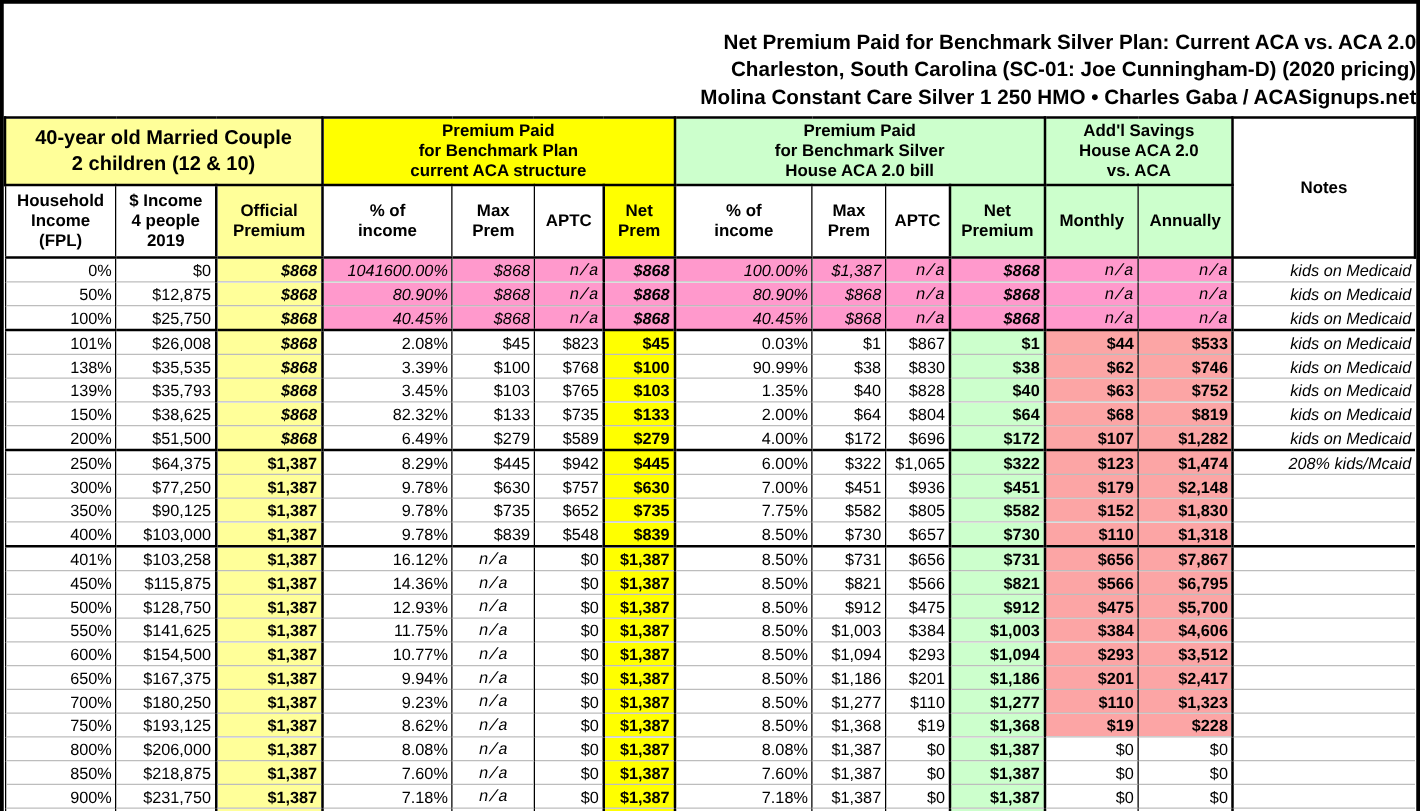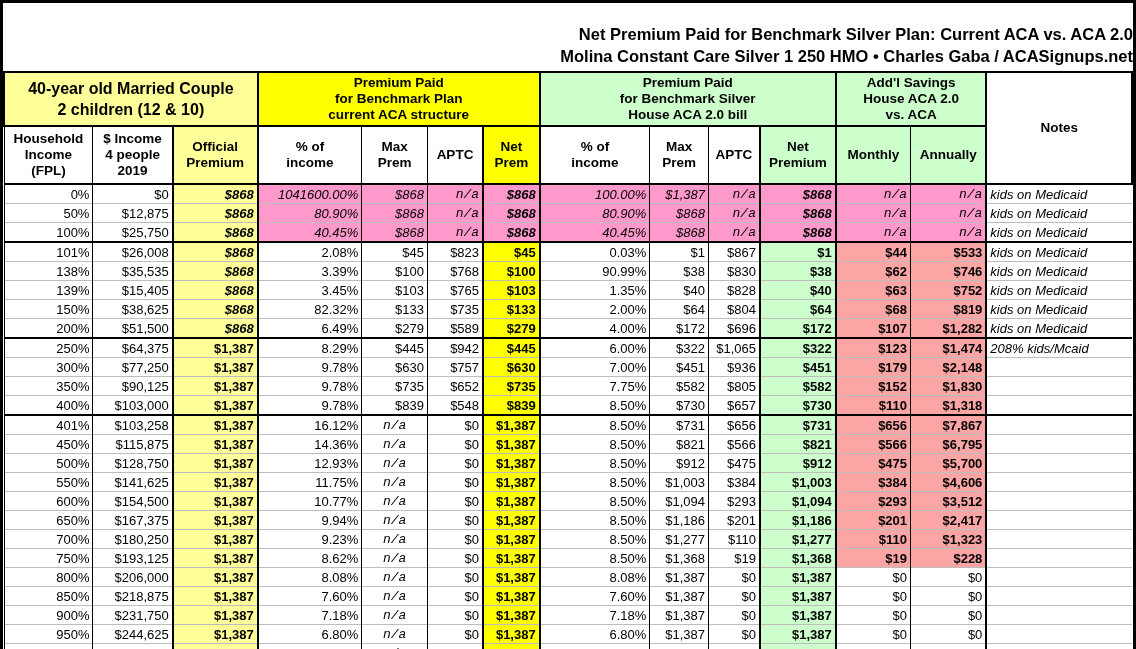--- a/index.html
+++ b/index.html
@@ -19,33 +19,34 @@
   .household-hdr{font-size:16px;line-height:21px;margin-top:20px;}
   tbody td{font-size:13px;height:18px;line-height:15px;
            border-left:1px solid #000;border-top:1px solid #bdbdbd;vertical-align:middle;}
   tbody tr.sec td{border-top:2px solid #000;}
   .num{text-align:right;}
   .official{background:#FFFF99;font-weight:bold;}
   .netprem{background:#FFFF00;font-weight:bold;}
   .netprem2{background:#CCFFCC;font-weight:bold;}
   .savings{background:#fca5a5;font-weight:bold;}
   .plain{background:#fff;font-weight:normal;}
-  .notes{font-style:italic;text-align:left;}
+  .notes{font-style:italic;text-align:right;}
   .it{font-style:italic;}
   .na{font-style:italic;text-align:center;font-family:Liberation Mono, monospace;}
   .pink{background:#FF99CC;font-style:italic;text-align:right;}
   .pink.savings{font-weight:normal;}
   .bl{border-left:2px solid #000;}
 </style>
 </head>
 <body>
 
 <div class="sheet">
   <div class="title-block">
     <div class="title-line">Net Premium Paid for Benchmark Silver Plan: Current ACA vs. ACA 2.0</div>
+    <div class="title-line">Charleston, South Carolina (SC-01: Joe Cunningham-D) (2020 pricing)</div>
     <div class="title-line">Molina Constant Care Silver 1 250 HMO • Charles Gaba / ACASignups.net</div>
   </div>
   <table>
     <colgroup>
       <col style="width:88px">
         <col style="width:79px">
         <col style="width:84px">
       <col style="width:103px">
         <col style="width:65px">
         <col style="width:55px">
@@ -176,21 +177,21 @@
           <td class="num bl">90.99%</td>
           <td class="num">$38</td>
           <td class="num">$830</td>
           <td class="num netprem2 bl">$38</td>
           <td class="num savings bl">$62</td>
           <td class="num savings">$746</td>
           <td class="notes bl">kids on Medicaid</td>
         </tr>
         <tr>
           <td class="num">139%</td>
-          <td class="num">$15,405</td>
+          <td class="num">$35,793</td>
           <td class="num official bl it">$868</td>
           <td class="num bl">3.45%</td>
           <td class="num">$103</td>
           <td class="num">$765</td>
           <td class="num netprem bl">$103</td>
           <td class="num bl">1.35%</td>
           <td class="num">$40</td>
           <td class="num">$828</td>
           <td class="num netprem2 bl">$40</td>
           <td class="num savings bl">$63</td>

